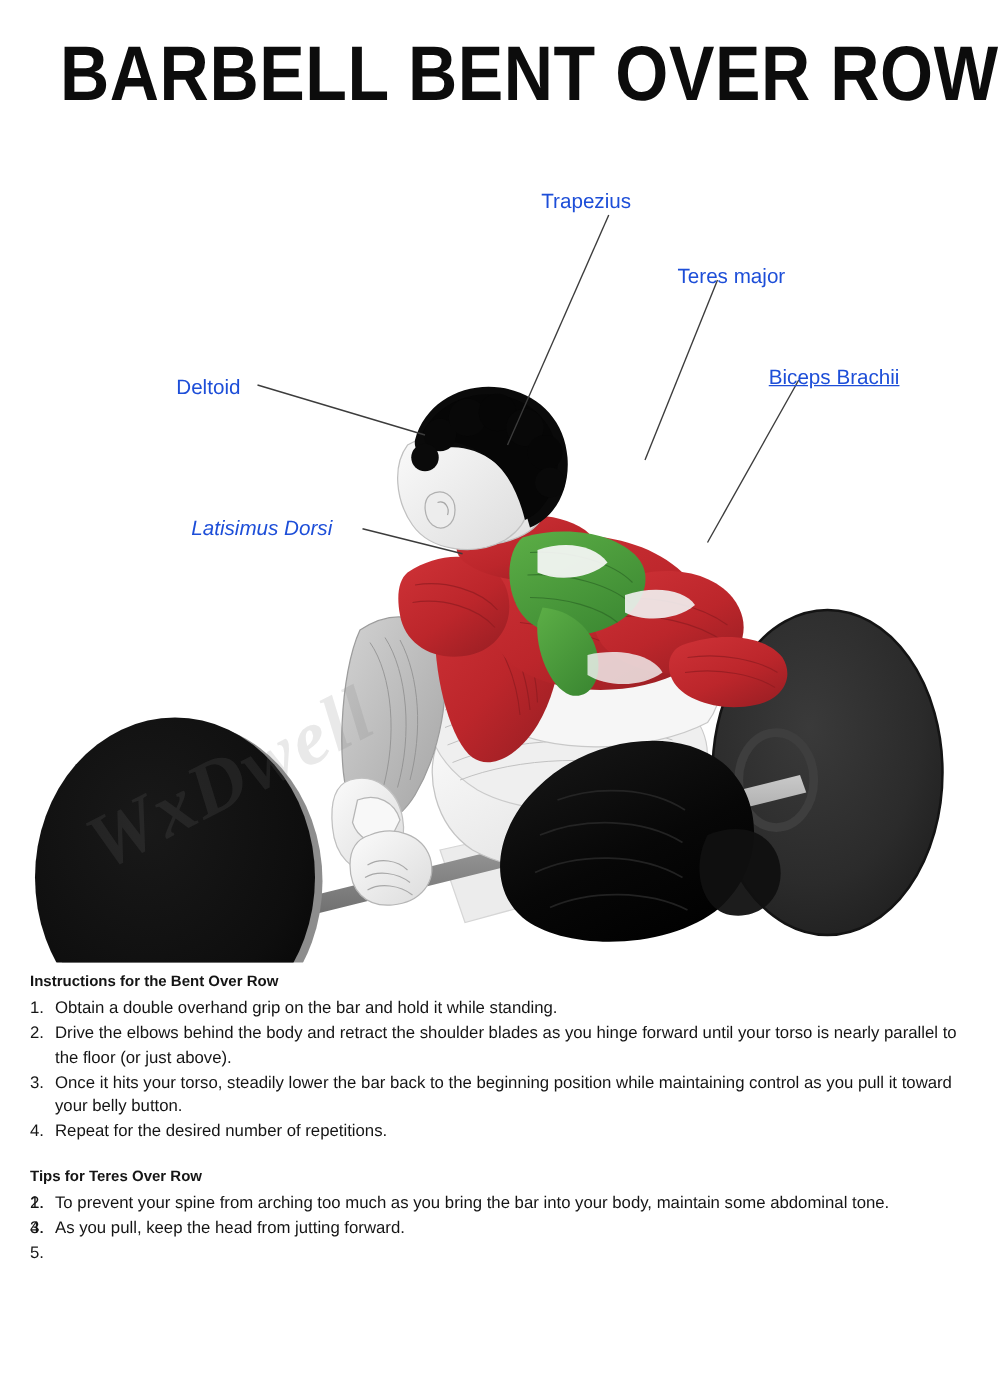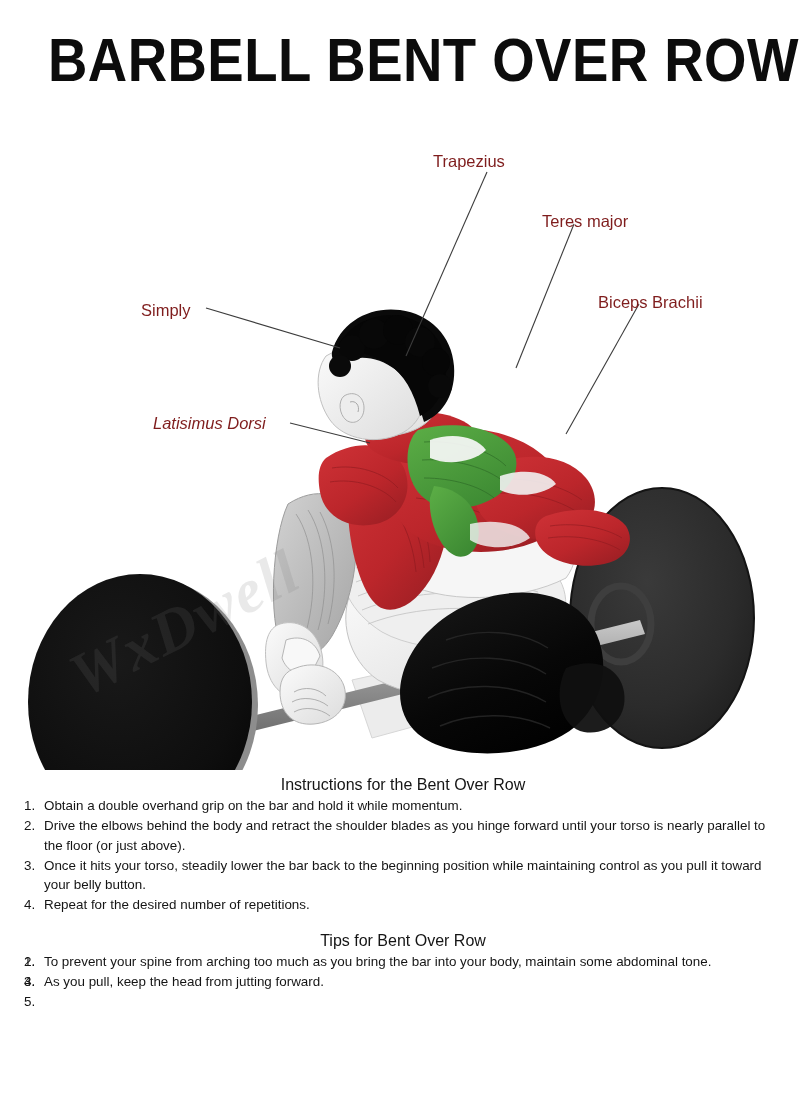--- a/index.html
+++ b/index.html
@@ -48,21 +48,21 @@
     width: 800px;
     height: 650px;
   }
 
   
   .callout {
     position: absolute;
     font-family: "Liberation Sans", sans-serif;
     font-size: 16.5px;
     line-height: 18px;
-    color: #7f1d1d;
+    color: #1d4ed8;
     white-space: nowrap;
   }
 
   
   #watermark {
     position: absolute;
     left: 58px;
     top: 648px;
     font-family: "Liberation Serif", serif;
     font-style: italic;
@@ -82,25 +82,24 @@
     position: absolute;
     left: 24px;
     top: 775px;
     width: 758px;
     font-family: "Liberation Sans", sans-serif;
     font-size: 13.4px;
     line-height: 19.6px;
     color: #151515;
   }
   .section-heading {
-    font-weight: 400;
-    font-size: 16px;
+    font-weight: 700;
+    font-size: 12px;
     line-height: 20px;
     margin: 0 0 1px 0;
-    text-align: center;
   }
   .steps {
     list-style: none;
     margin: 0;
     padding: 0;
   }
   .steps li {
     position: relative;
     padding-left: 20px;
     margin: 0 0 0.5px 0;
@@ -323,42 +322,42 @@
       <line x1="206" y1="188" x2="340" y2="228"></line>
       <line x1="290" y1="303" x2="370" y2="323"></line>
     </g>
   </svg>
 </div>
 
 <div class="callout" style="left:433px; top:152px;">Trapezius</div>
 
 <div class="callout" style="left:542px; top:212px;">Teres major</div>
 
-<div class="callout" style="left:598px; top:293px;">Biceps Brachii</div>
-
-<div class="callout" style="left:141px; top:301px;">Simply</div>
+<div class="callout" style="left:615px; top:293px;text-decoration:underline;">Biceps Brachii</div>
+
+<div class="callout" style="left:141px; top:301px;">Deltoid</div>
 
 <div class="callout" style="left:153px; top:414px;font-style:italic;">Latisimus Dorsi</div>
 
 <div id="watermark">WxDwell</div>
 
 <div id="text-body">
 
   <div class="section-heading">Instructions for the Bent Over Row</div>
 
   <ol class="steps" id="instructions-list">
-      <li><span class="num">1.</span><span>Obtain a double overhand grip on the bar and hold it while momentum.</span></li>
+      <li><span class="num">1.</span><span>Obtain a double overhand grip on the bar and hold it while standing.</span></li>
       <li><span class="num">2.</span><span>Drive the elbows behind the body and retract the shoulder blades as you hinge forward until your torso is nearly parallel to the floor (or just above).</span></li>
       <li><span class="num">3.</span><span>Once it hits your torso, steadily lower the bar back to the beginning position while maintaining control as you pull it toward your belly button.</span></li>
       <li><span class="num">4.</span><span>Repeat for the desired number of repetitions.</span></li>
     </ol>
 
   <div class="spacer"></div>
 
-  <div class="section-heading">Tips for Bent Over Row</div>
+  <div class="section-heading">Tips for Teres Over Row</div>
 
   <ol class="steps" id="tips-list">
       <li><span class="num">1.</span></li>
       <li><span class="num">2.</span><span>To prevent your spine from arching too much as you bring the bar into your body, maintain some abdominal tone.</span></li>
       <li><span class="num">3.</span></li>
       <li><span class="num">4.</span><span>As you pull, keep the head from jutting forward.</span></li>
       <li><span class="num">5.</span></li>
     </ol>
 </div>
 

